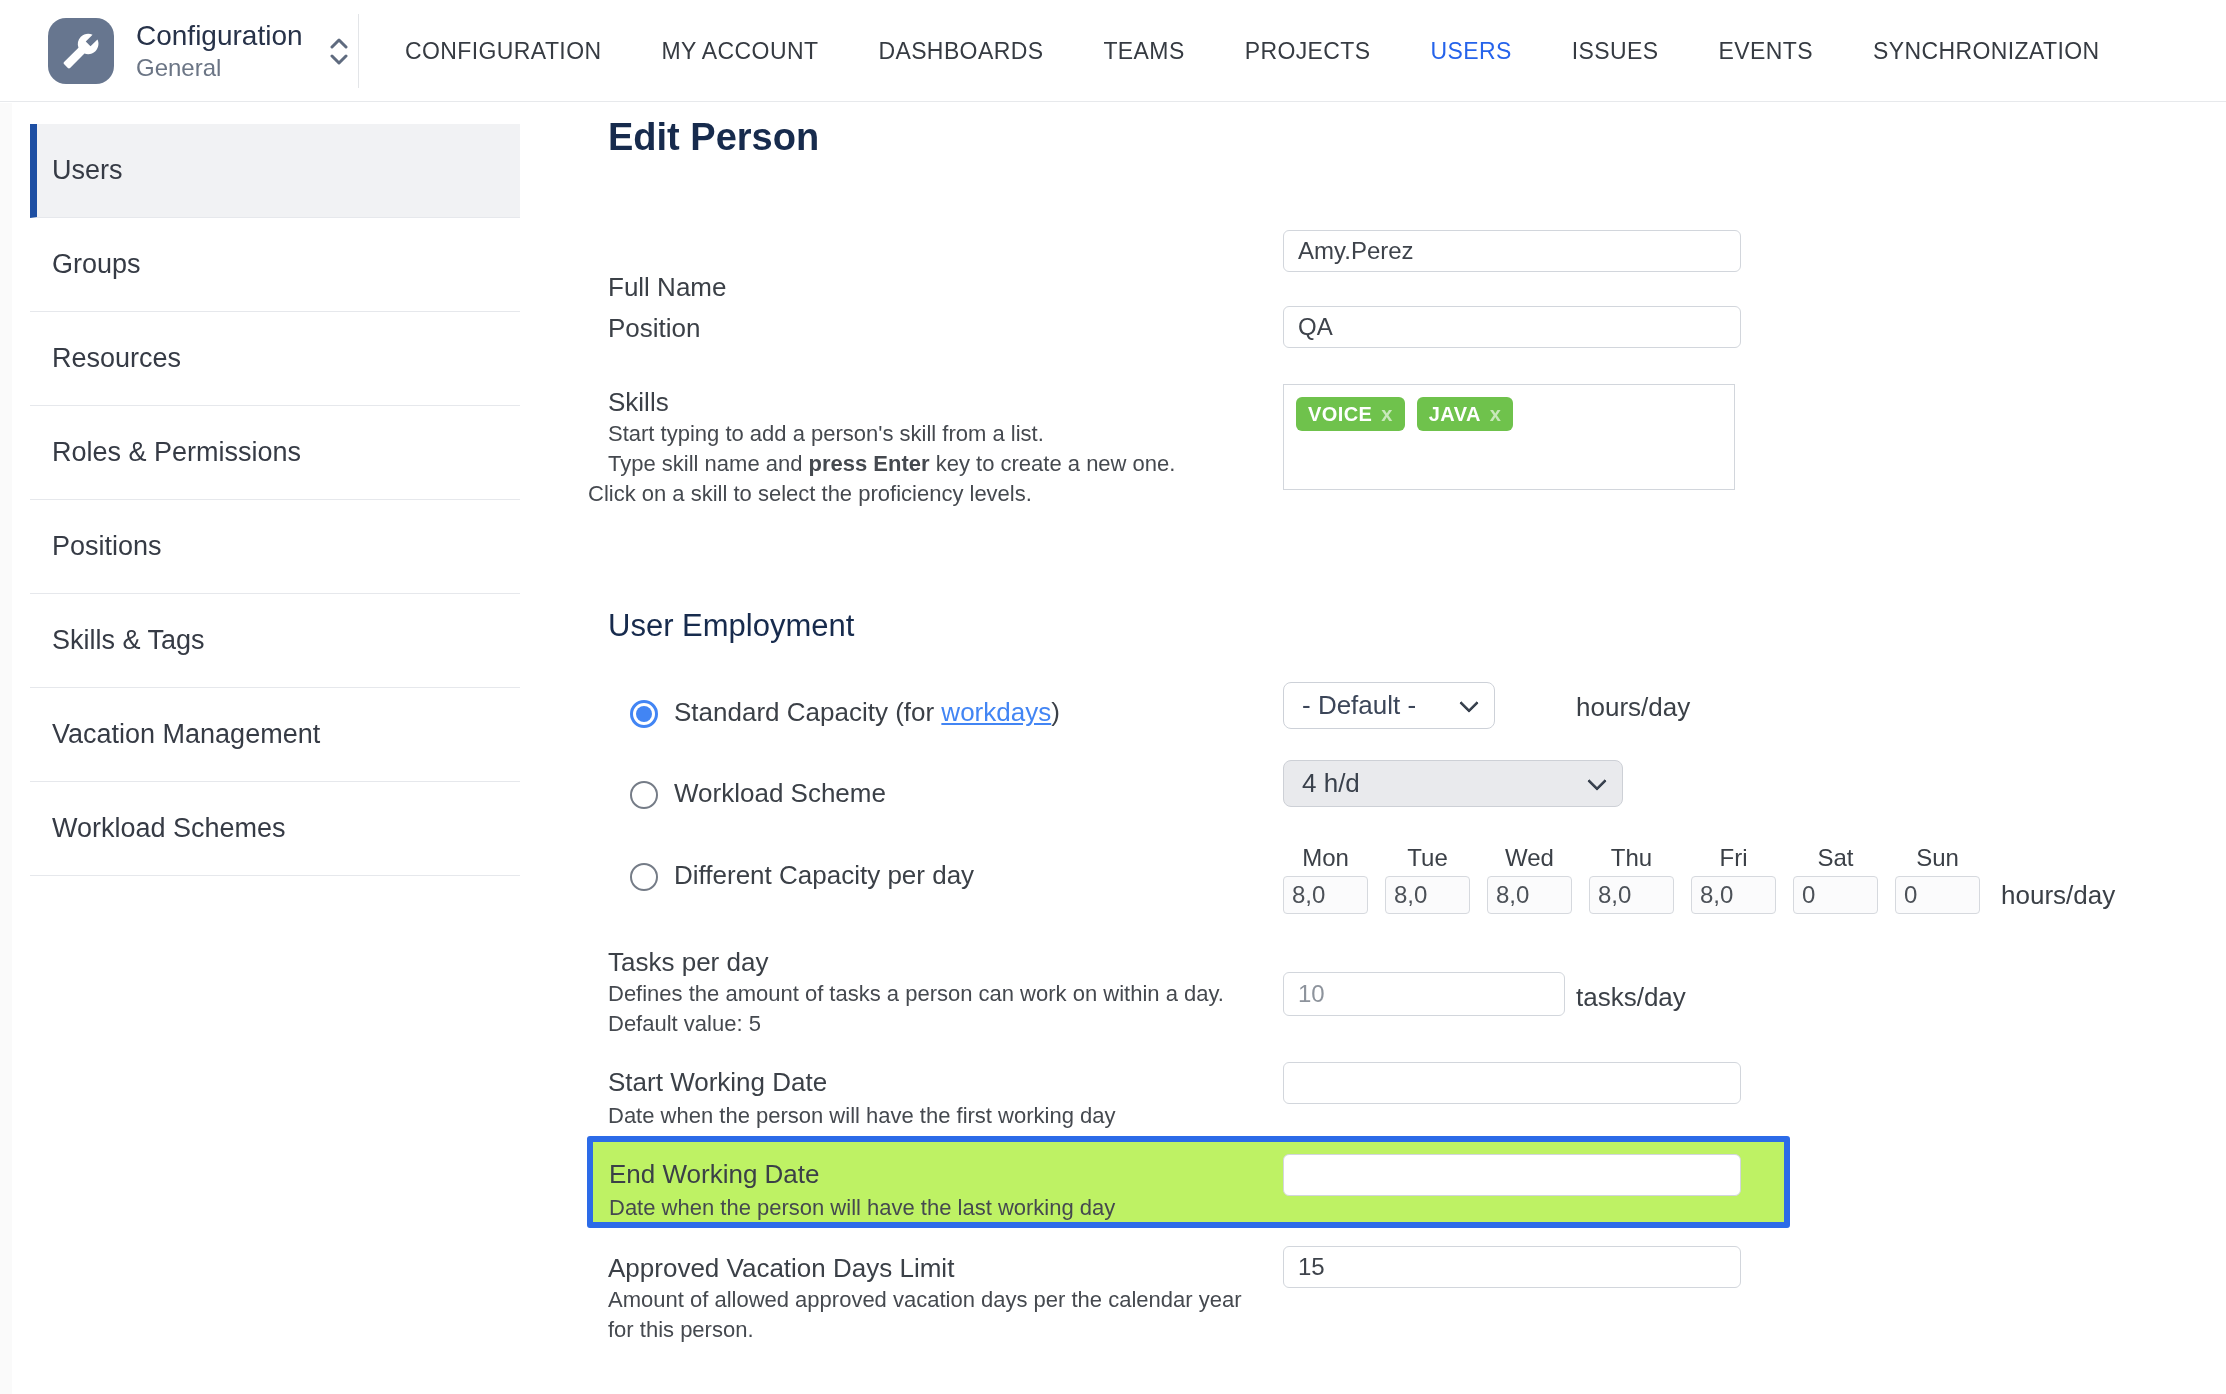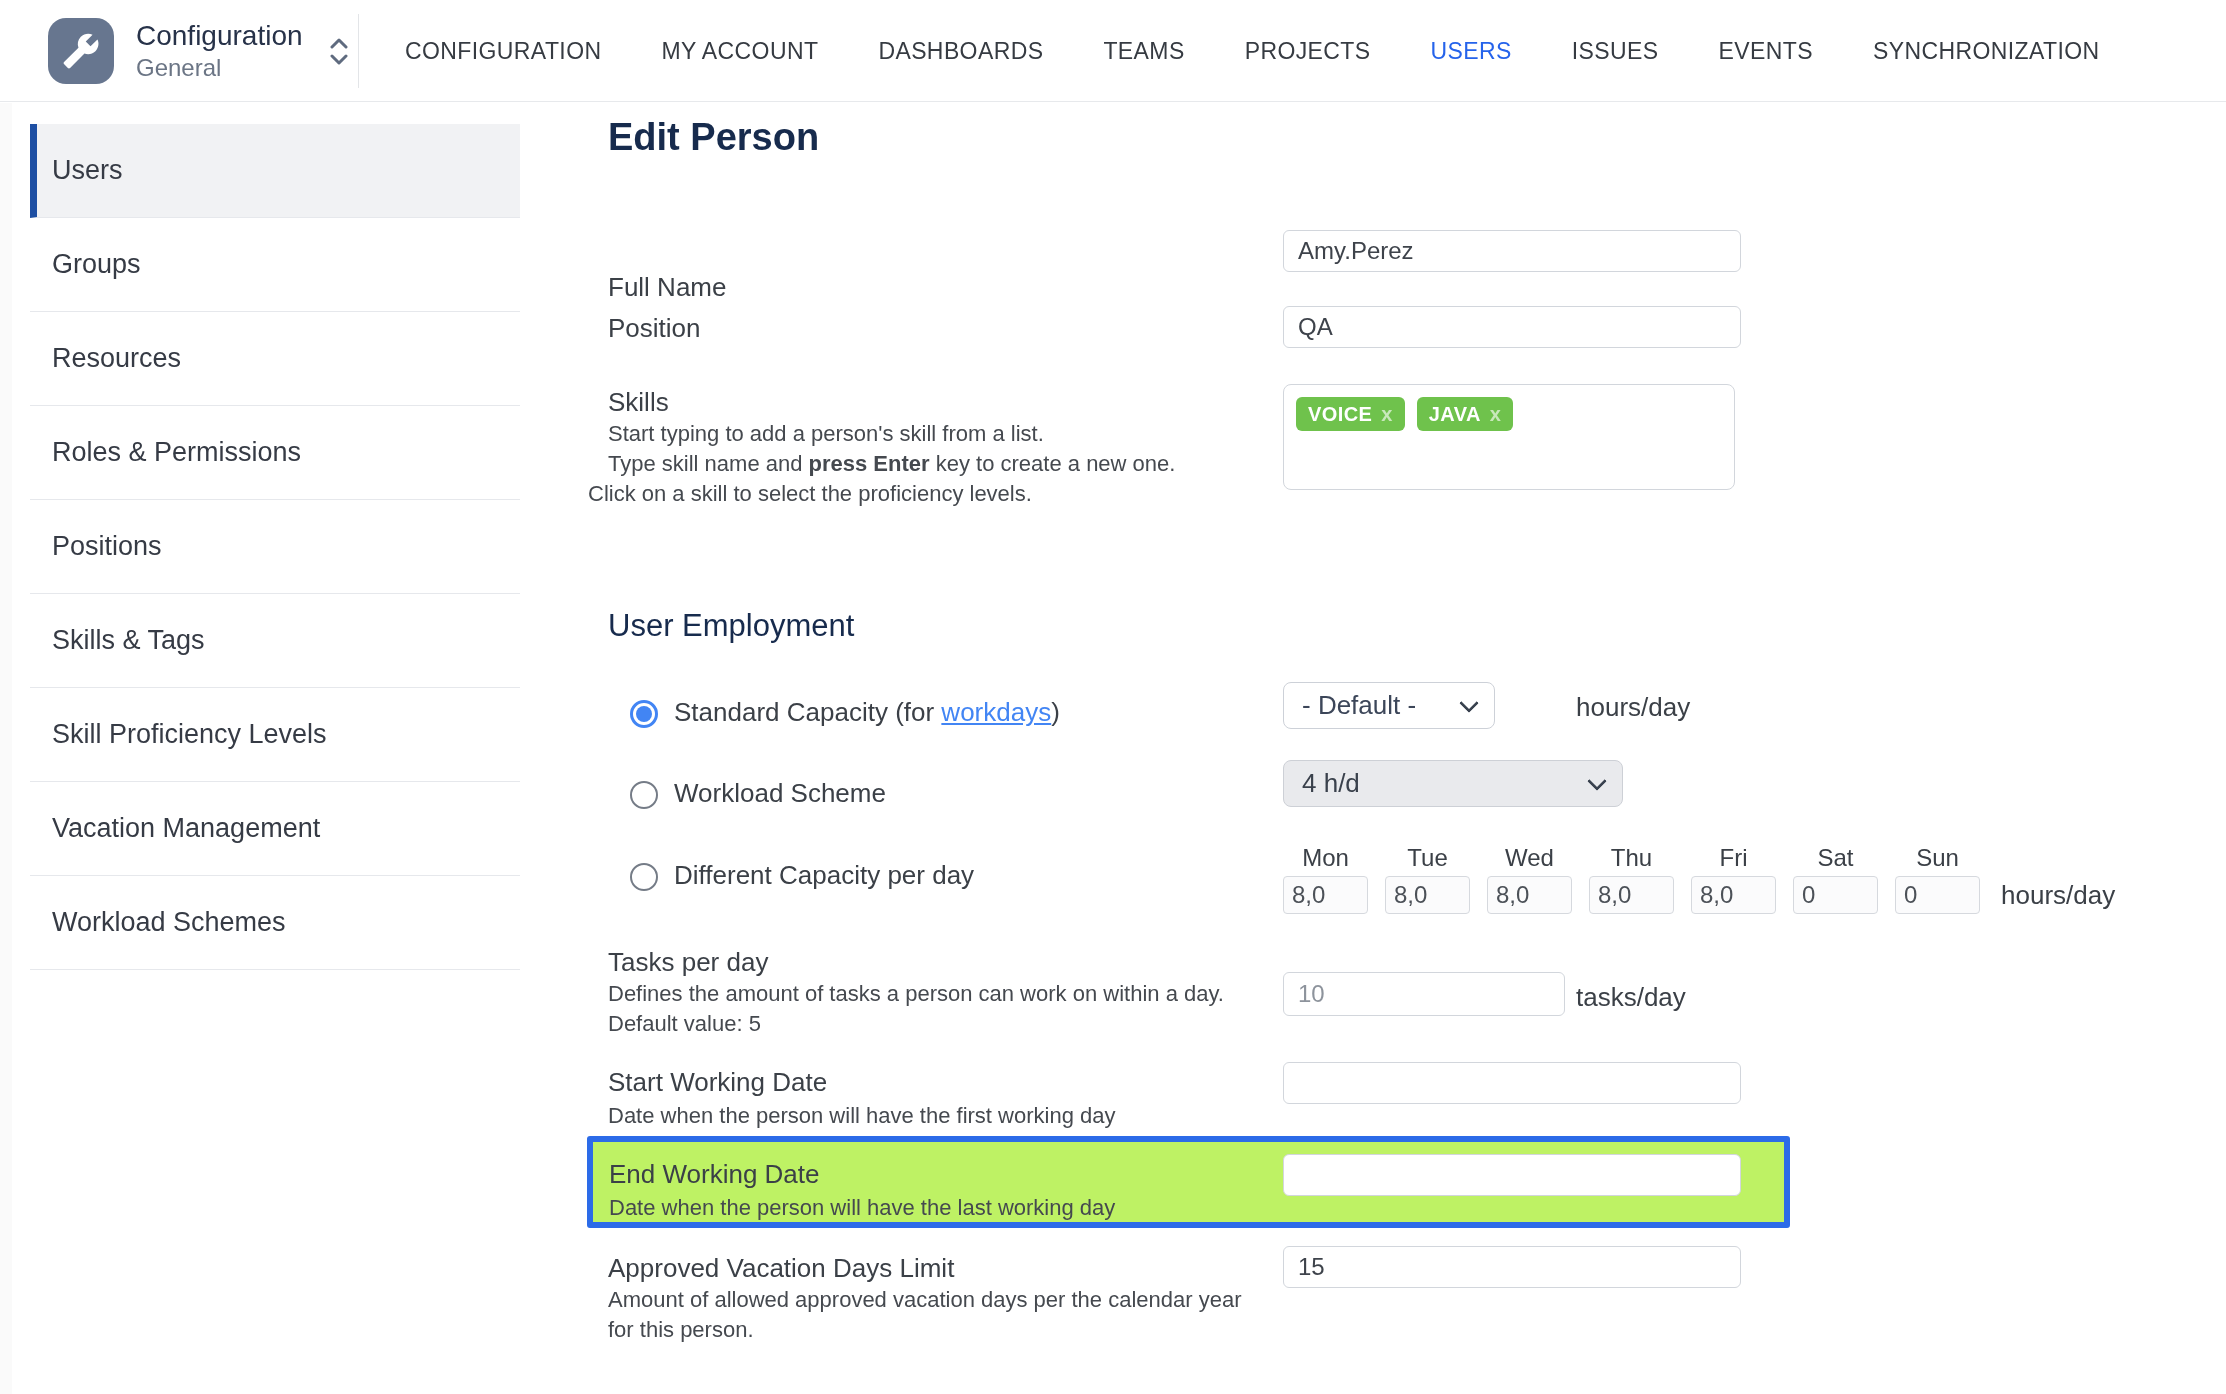--- a/index.html
+++ b/index.html
@@ -64,21 +64,21 @@
   #fullname-input { left: 1283px; top: 230px; width: 458px; height: 42px; }
   #position-label { left: 608px; top: 312px; }
   #position-input { left: 1283px; top: 306px; width: 458px; height: 42px; }
 
   #skills-label { left: 608px; top: 386px; }
   #skills-help1 { left: 608px; top: 420px; }
   #skills-help2 { left: 608px; top: 450px; }
   #skills-help3 { left: 588px; top: 480px; }
   #skills-box {
     left: 1283px; top: 384px; width: 452px; height: 106px;
-    border: 1px solid #d2d6dc; border-radius: 8px; background: #fff;
+    border: 1px solid #d2d6dc; border-radius: 0; background: #fff;
     padding: 12px 12px; display: flex; align-items: flex-start; gap: 12px;
   }
   .skill-tag {
     background: #6fc24c; color: #fff; border-radius: 6px; height: 34px;
     display: inline-flex; align-items: center; padding: 0 12px;
     font-size: 20px; font-weight: 700; letter-spacing: 0.4px; cursor: pointer;
   }
   .skill-tag .tag-x { margin-left: 9px; color: rgba(255,255,255,0.62); font-weight: 700; font-size: 20px; cursor: pointer; }
 
   #emp-heading { left: 608px; top: 608px; font-size: 31px; font-weight: 500; color: #172b4d; }
@@ -181,21 +181,20 @@
 </div>
 
 <div id="left-gutter" class="abs"></div>
 <div id="sidebar" class="abs">
   <div class="side-item active">Users</div>
   <div class="side-item">Groups</div>
   <div class="side-item">Resources</div>
   <div class="side-item">Roles &amp; Permissions</div>
   <div class="side-item">Positions</div>
   <div class="side-item">Skills &amp; Tags</div>
-  <div class="side-item">Skill Proficiency Levels</div>
   <div class="side-item">Vacation Management</div>
   <div class="side-item">Workload Schemes</div>
 </div>
 
 <h1 id="page-title" class="abs">Edit Person</h1>
 
 <div id="fullname-label" class="abs form-label">Full Name</div>
 <input id="fullname-input" class="abs text-input" value="Amy.Perez" style="">
 
 <div id="position-label" class="abs form-label">Position</div>

